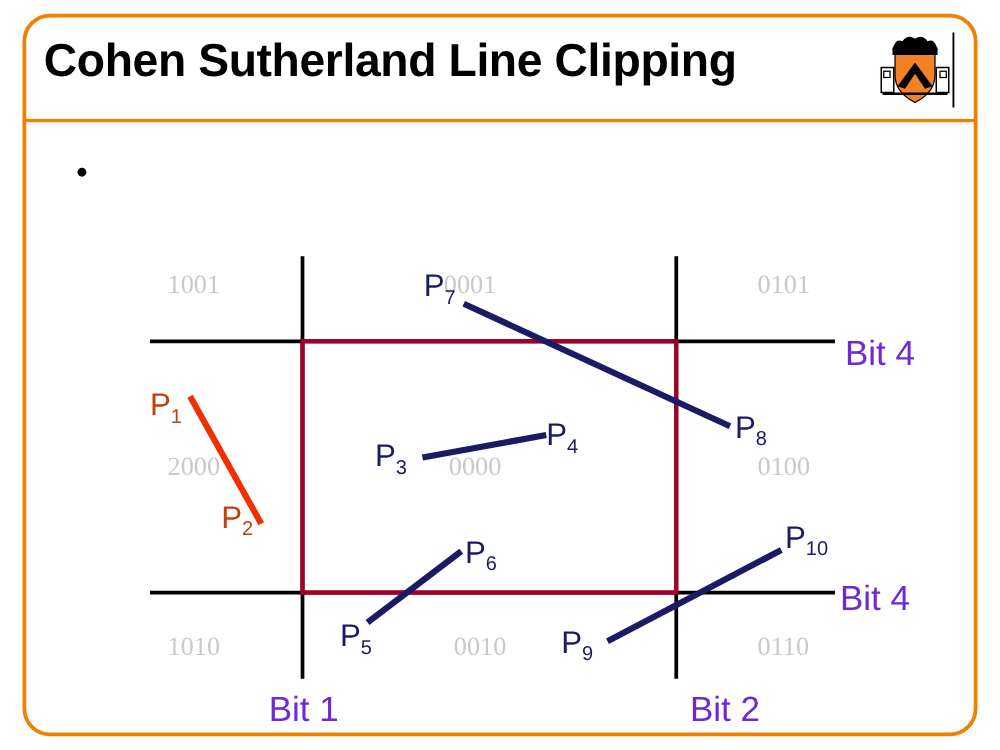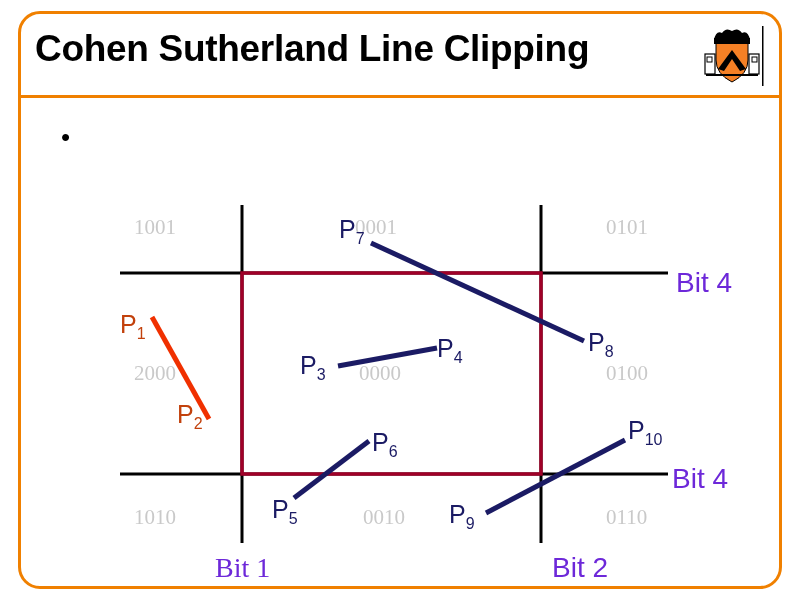--- a/index.html
+++ b/index.html
@@ -138,21 +138,21 @@
       <div class="code-label" style="left: 355px; top: 215px;">0001</div>
       <div class="code-label" style="left: 606px; top: 215px;">0101</div>
       <div class="code-label" style="left: 134px; top: 361px;">2000</div>
       <div class="code-label" style="left: 359px; top: 361px;">0000</div>
       <div class="code-label" style="left: 606px; top: 361px;">0100</div>
       <div class="code-label" style="left: 134px; top: 505px;">1010</div>
       <div class="code-label" style="left: 363px; top: 505px;">0010</div>
       <div class="code-label" style="left: 606px; top: 505px;">0110</div>
       <div class="bit-label" style="left: 676px; top: 267px;">Bit 4</div>
       <div class="bit-label" style="left: 672px; top: 463px;">Bit 4</div>
-      <div class="bit-label" style="left: 215px; top: 552px; font-family: Liberation Serif, serif;">Bit 1</div>
+      <div class="bit-label" style="left: 215px; top: 552px;">Bit 1</div>
       <div class="bit-label" style="left: 512px; top: 552px; margin-left: 40px;">Bit 2</div>
       <div class="pt-label red" style="left: 120px; top: 310px;"><span>P</span><sub>1</sub></div>
       <div class="pt-label red" style="left: 177px; top: 400px;"><span>P</span><sub>2</sub></div>
       <div class="pt-label" style="left: 300px; top: 351px;"><span>P</span><sub>3</sub></div>
       <div class="pt-label" style="left: 437px; top: 334px; text-align: right;"><span>P</span><sub>4</sub></div>
       <div class="pt-label" style="left: 272px; top: 495px;"><span>P</span><sub>5</sub></div>
       <div class="pt-label" style="left: 372px; top: 428px; text-align: center;"><span>P</span><sub>6</sub></div>
       <div class="pt-label" style="left: 339px; top: 215px;"><span>P</span><sub>7</sub></div>
       <div class="pt-label" style="left: 588px; top: 328px;"><span>P</span><sub>8</sub></div>
       <div class="pt-label" style="left: 449px; top: 500px;"><span>P</span><sub>9</sub></div>

